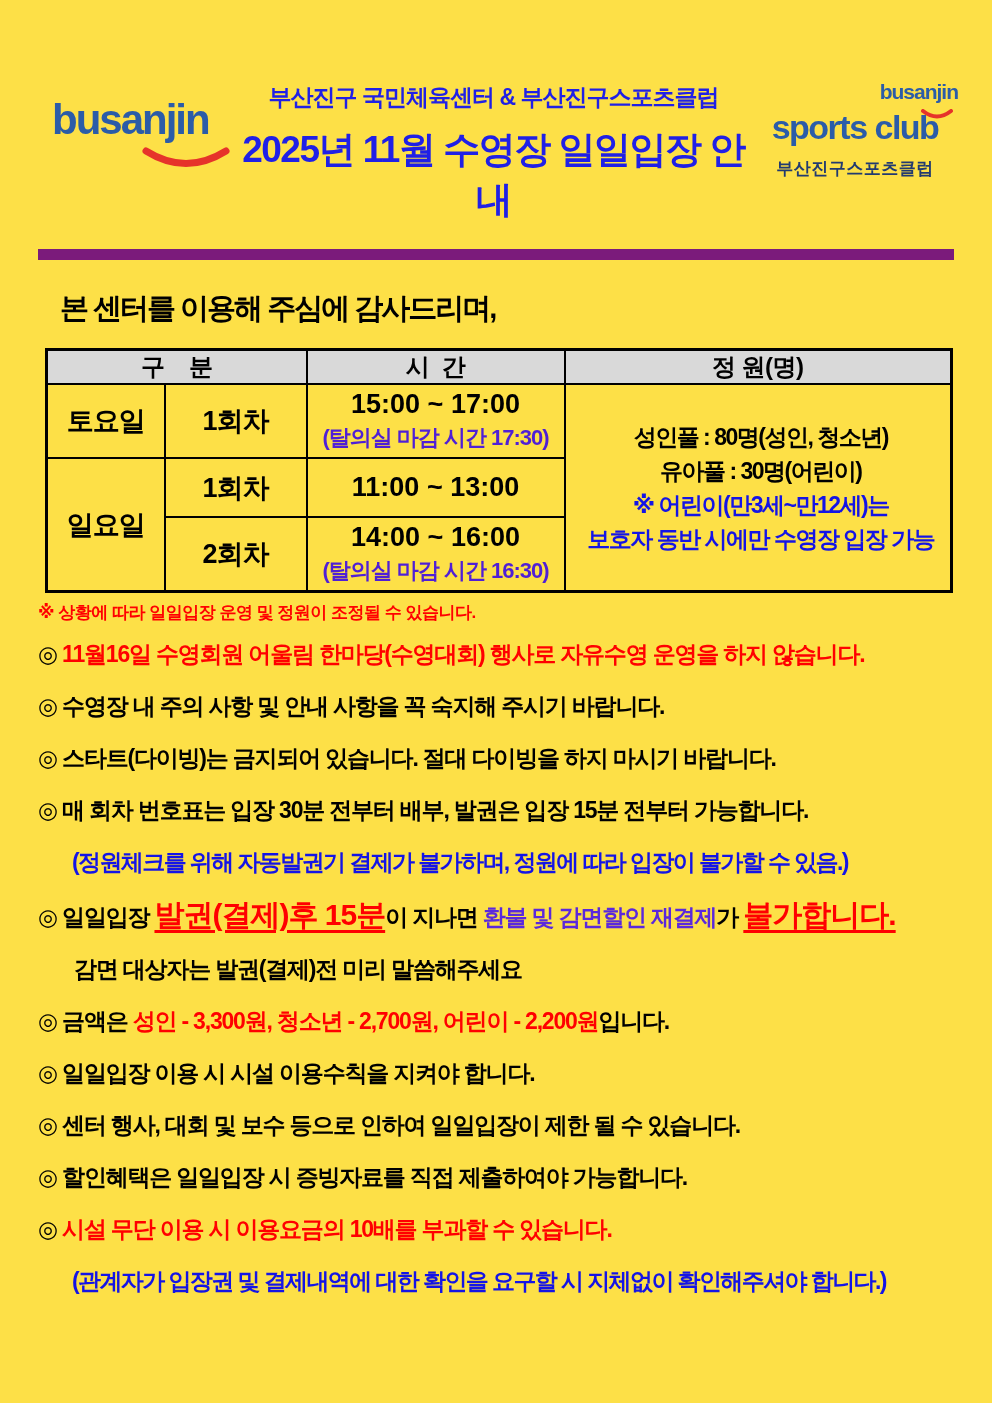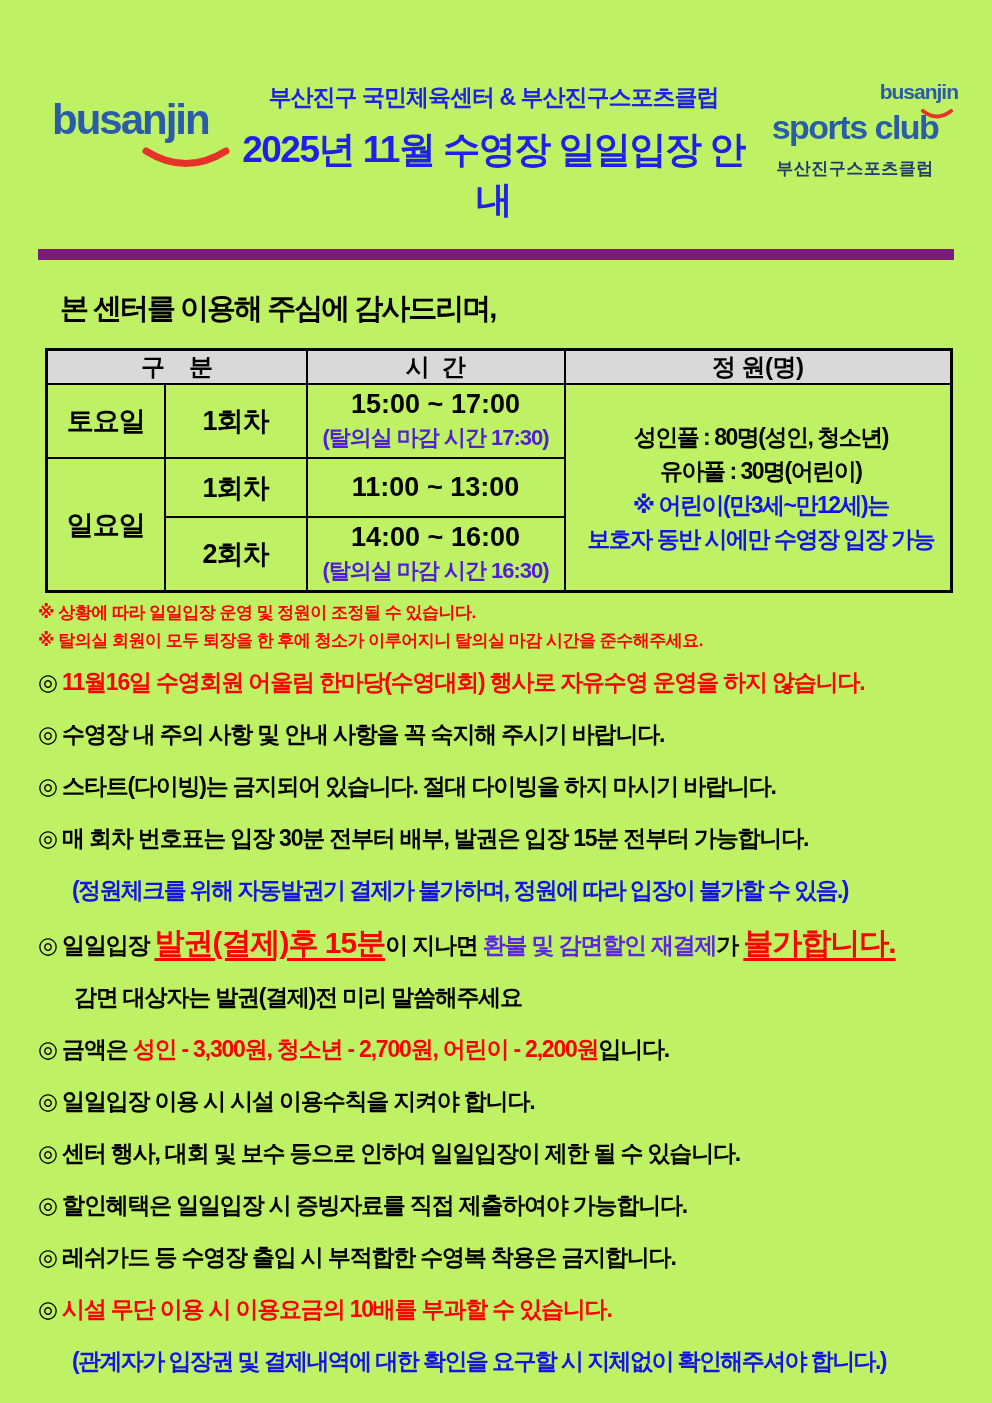--- a/index.html
+++ b/index.html
@@ -2,21 +2,21 @@
 <html><head>
 <meta charset="utf-8">
 <style>
   * { box-sizing: border-box; margin: 0; padding: 0; }
   html, body { background: #ffffff; }
   .page {
     position: relative;
     width: 992px;
     height: 1403px;
     margin: 0 auto;
-    background: #bef264;
+    background: #fde047;
     font-family: "Liberation Sans", "DejaVu Sans", sans-serif;
     font-weight: bold;
     color: #000000;
     overflow: hidden;
   }
 
   
   .header { display: flex; align-items: flex-start; padding: 80px 32px 0 52px; }
   .logo-left { width: 185px; position: relative; margin-top: 16px; flex: none; }
   .logo-left .logo-text { font-size: 42px; color: #2B5CA8; letter-spacing: -2px; }
@@ -166,21 +166,20 @@
       <td class="timecell">
         <div class="t-main">14:00 ~ 16:00</div>
         <div class="t-note">(탈의실 마감 시간 16:30)</div>
       </td>
     </tr>
   </tbody>
     </table>
 
   <div class="notes">
     <div class="note-small">※ 상황에 따라 일일입장 운영 및 정원이 조정될 수 있습니다.</div>
-    <div class="note-small">※ 탈의실 회원이 모두 퇴장을 한 후에 청소가 이루어지니 탈의실 마감 시간을 준수해주세요.</div>
 
     <div class="bline mt-lg"><span class="mark">◎</span> <span class="red">11월16일 수영회원 어울림 한마당(수영대회) 행사로 자유수영 운영을 하지 않습니다.</span></div>
 
     <div class="bline mt"><span class="mark">◎</span> <span>수영장 내 주의 사항 및 안내 사항을 꼭 숙지해 주시기 바랍니다.</span></div>
 
     <div class="bline mt"><span class="mark">◎</span> <span>스타트(다이빙)는 금지되어 있습니다. 절대 다이빙을 하지 마시기 바랍니다.</span></div>
 
     <div class="bline mt"><span class="mark">◎</span> <span>매 회차 번호표는 입장 30분 전부터 배부, 발권은 입장 15분 전부터 가능합니다.</span></div>
 
     <div class="bline mt blue paren">(정원체크를 위해 자동발권기 결제가 불가하며, 정원에 따라 입장이 불가할 수 있음.)</div>
@@ -190,21 +189,20 @@
     <div class="bline mt sub-indent">감면 대상자는 발권(결제)전 미리 말씀해주세요</div>
 
     <div class="bline mt"><span class="mark">◎</span> <span>금액은 </span><span class="red">성인 - 3,300원, 청소년 - 2,700원, 어린이 - 2,200원</span><span>입니다.</span></div>
 
     <div class="bline mt"><span class="mark">◎</span> <span>일일입장 이용 시 시설 이용수칙을 지켜야 합니다.</span></div>
 
     <div class="bline mt"><span class="mark">◎</span> <span>센터 행사, 대회 및 보수 등으로 인하여 일일입장이 제한 될 수 있습니다.</span></div>
 
     <div class="bline mt"><span class="mark">◎</span> <span>할인혜택은 일일입장 시 증빙자료를 직접 제출하여야 가능합니다.</span></div>
 
-    <div class="bline mt"><span class="mark">◎</span> <span>레쉬가드 등 수영장 출입 시 부적합한 수영복 착용은 금지합니다.</span></div>
 
     <div class="bline mt"><span class="mark">◎</span> <span class="red">시설 무단 이용 시 이용요금의 10배를 부과할 수 있습니다.</span></div>
 
     <div class="bline mt blue paren">(관계자가 입장권 및 결제내역에 대한 확인을 요구할 시 지체없이 확인해주셔야 합니다.)</div>
 
   </div>
 
 </div>
 
 </body></html>

